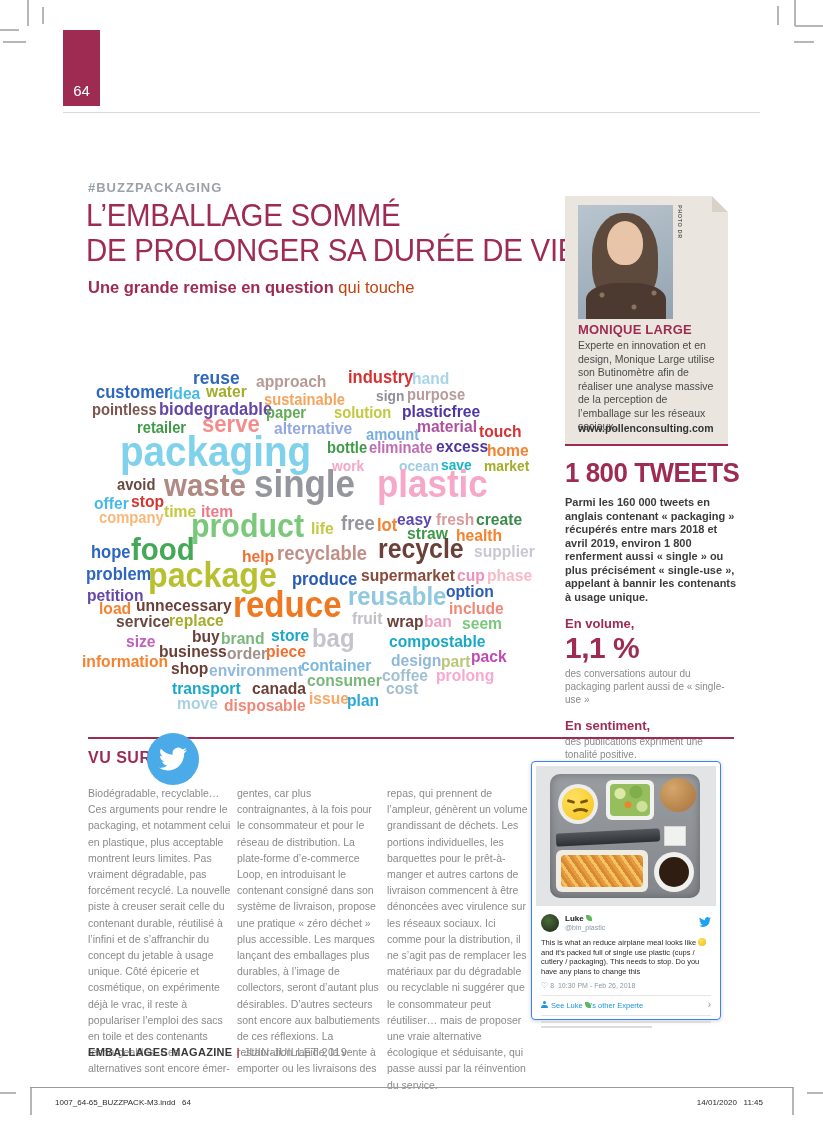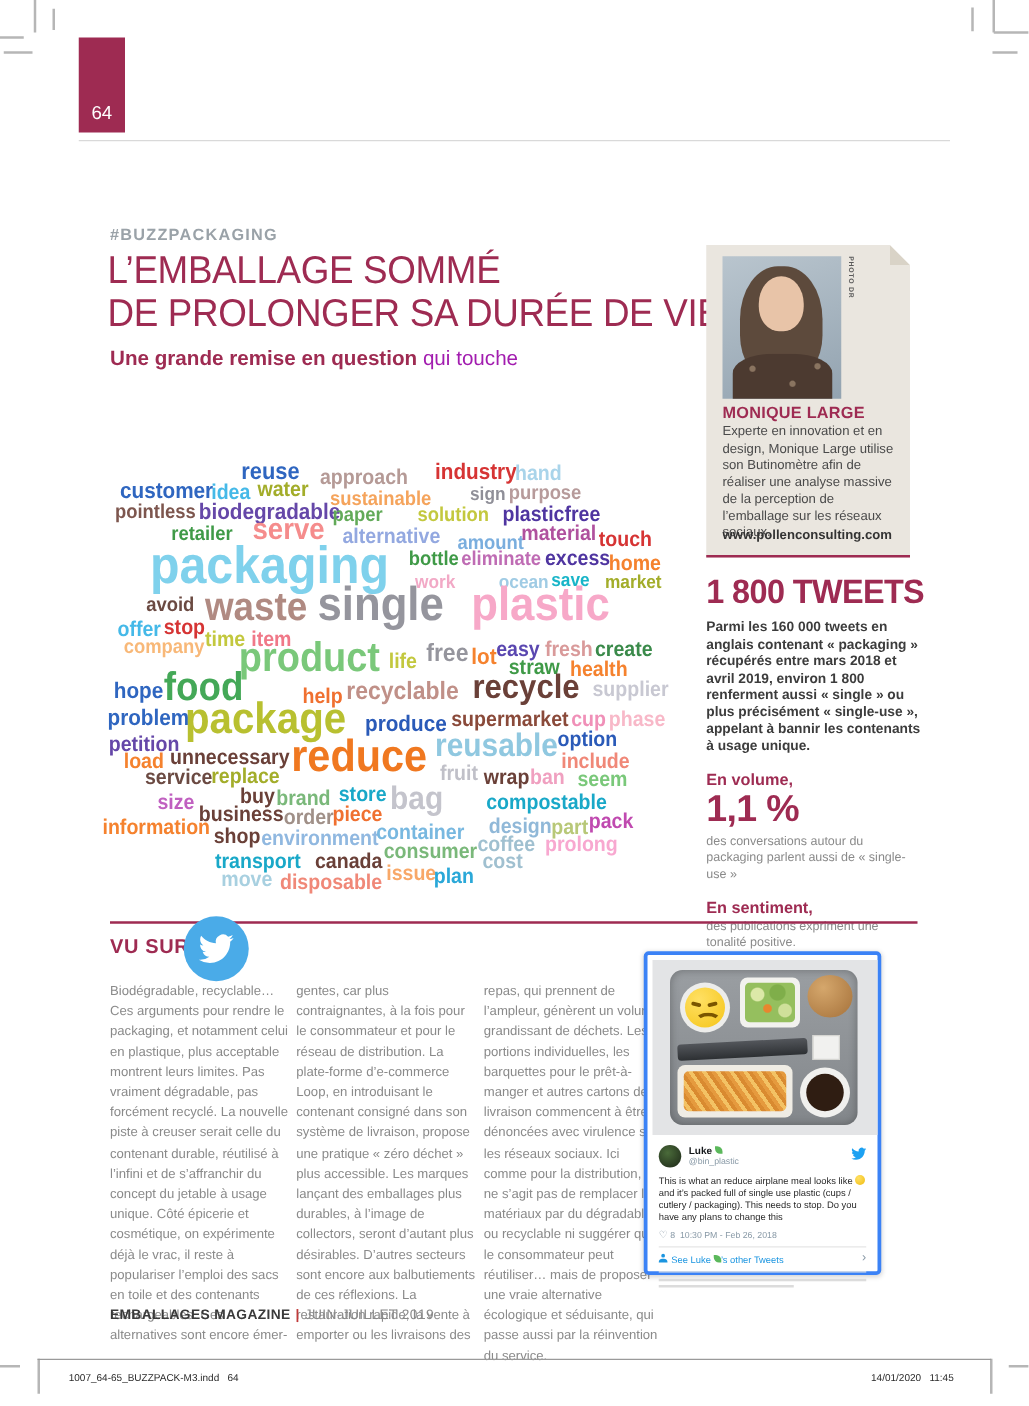--- a/index.html
+++ b/index.html
@@ -16,21 +16,21 @@
   .section-line .div{color:#9e2b52;padding:0 6px;font-weight:bold;}
   .section-line .sub{color:#8f9094;font-weight:normal;}
   .header-rule{position:absolute;left:63px;top:112px;width:697px;height:1px;background:#d9d9d9;}
 
   
   .hashtag{position:absolute;left:88px;top:180px;color:#9aa2a8;font-weight:bold;font-size:13px;letter-spacing:1px;}
   .title{position:absolute;left:86px;top:198px;color:#9e2b52;font-size:31px;line-height:35px;
     font-weight:normal;transform:scaleX(.95);transform-origin:0 0;letter-spacing:-.3px;white-space:nowrap;}
   .standfirst{position:absolute;left:88px;top:277px;font-size:16.5px;line-height:21px;}
   .standfirst .b{color:#9e2b52;font-weight:bold;}
-  .standfirst .g{color:#a21caf;}
+  .standfirst .g{color:#c2410c;}
 
   
   .cloud{position:absolute;left:80px;top:361px;width:470px;height:372px;}
   .cw{position:absolute;font-weight:bold;white-space:nowrap;line-height:1;
       transform:scaleX(.92);transform-origin:0 0;}
 
   
   .expert{position:absolute;left:565px;top:196px;width:163px;height:248px;background:#eae6df;
           border-bottom:2px solid #9e2b52;}
   .expert .cut{position:absolute;top:0;right:0;width:0;height:0;border-top:16px solid #ffffff;border-left:16px solid transparent;}
@@ -61,22 +61,22 @@
   .vusur-rule{position:absolute;left:88px;top:737px;width:646px;height:2px;background:#9e2b52;}
   .vusur-label{position:absolute;left:88px;top:749px;color:#9e2b52;font-weight:bold;font-size:16px;letter-spacing:.5px;}
   .vusur-circle{position:absolute;left:147px;top:733px;width:52px;height:52px;border-radius:50%;
     background:#4aabe8;display:flex;align-items:center;justify-content:center;}
 
   
   .col{position:absolute;top:785px;width:143px;font-size:10.5px;line-height:16.2px;color:#8a8a8a;}
   .col1{left:88px;} .col2{left:237px;} .col3{left:387px;}
 
   
-  .tweet-card{position:absolute;left:515px;top:761px;width:190px;height:259px;background:#fff;
-    border:3px solid #3b82f6;border-radius:4px;box-shadow:0 1px 4px rgba(0,0,0,.18);box-sizing:border-box;}
+  .tweet-card{position:absolute;left:531px;top:761px;width:190px;height:259px;background:#fff;
+    border:1px solid #3b82f6;border-radius:4px;box-shadow:0 1px 4px rgba(0,0,0,.18);box-sizing:border-box;}
   .meal{position:absolute;left:4px;top:4px;width:180px;height:140px;background:#e3e4e6;overflow:hidden;}
   .tray{position:absolute;left:14px;top:8px;width:150px;height:124px;border-radius:10px;
     background:linear-gradient(#9a9ea2,#83878b);box-shadow:inset 0 0 8px rgba(0,0,0,.3);}
   .cupface{position:absolute;left:8px;top:10px;width:40px;height:40px;border-radius:50%;background:#ededeb;}
   .emoji{position:absolute;left:4px;top:4px;width:32px;height:32px;border-radius:50%;
     background:radial-gradient(circle at 35% 30%,#ffe064,#f5c518);}
   .emoji .eye{position:absolute;width:8px;height:3px;background:#7a5500;border-radius:2px;}
   .emoji .e1{left:5px;top:12px;transform:rotate(14deg);}
   .emoji .e2{left:18px;top:12px;transform:rotate(-14deg);}
   .emoji .mouth{position:absolute;left:8px;top:20px;width:15px;height:8px;border:3px solid transparent;
@@ -337,21 +337,21 @@
               <path fill="#1da1f2" d="M23.953 4.57a10 10 0 01-2.825.775 4.958 4.958 0 002.163-2.723 9.99 9.99 0 01-3.127 1.195 4.92 4.92 0 00-8.384 4.482C7.69 8.095 4.067 6.13 1.64 3.162a4.822 4.822 0 00-.666 2.475c0 1.71.87 3.213 2.188 4.096a4.904 4.904 0 01-2.228-.616v.06a4.923 4.923 0 003.946 4.827 4.996 4.996 0 01-2.212.085 4.936 4.936 0 004.604 3.417 9.867 9.867 0 01-6.102 2.105c-.39 0-.779-.023-1.17-.067a13.995 13.995 0 007.557 2.209c9.053 0 13.998-7.496 13.998-13.985 0-.21 0-.42-.015-.63A9.935 9.935 0 0024 4.59z"></path>
             </svg>
         </div>
       </div>
       <div class="t-text"><span>This is what an reduce airplane meal looks like</span> <span class="conf"></span> <span>and it’s packed full of single use plastic (cups / cutlery / packaging). This needs to stop. Do you have any plans to change this</span></div>
       <div class="t-meta">
         <span class="heart">♡</span><span>8</span>&nbsp;&nbsp;<span>10:30 PM - Feb 26, 2018</span>
       </div>
       <div class="t-div"></div>
       <div class="t-cta">
-        <span class="person-ico"></span><span>See Luke</span><span class="seed"></span><span>’s other Tweets</span>
+        <span class="person-ico"></span><span>See Luke</span><span class="seed"></span><span>’s other Experte</span>
         <span class="t-chev">›</span>
       </div>
       <div class="t-div"></div>
       <div class="fineprint"></div>
       <div class="fineprint short"></div>
     </div>
   </div>
 
   <div class="footer">
     <span class="mag">EMBALLAGES MAGAZINE</span><span class="sep">|</span><span class="iss">JUIN-JUILLET 2019</span>

